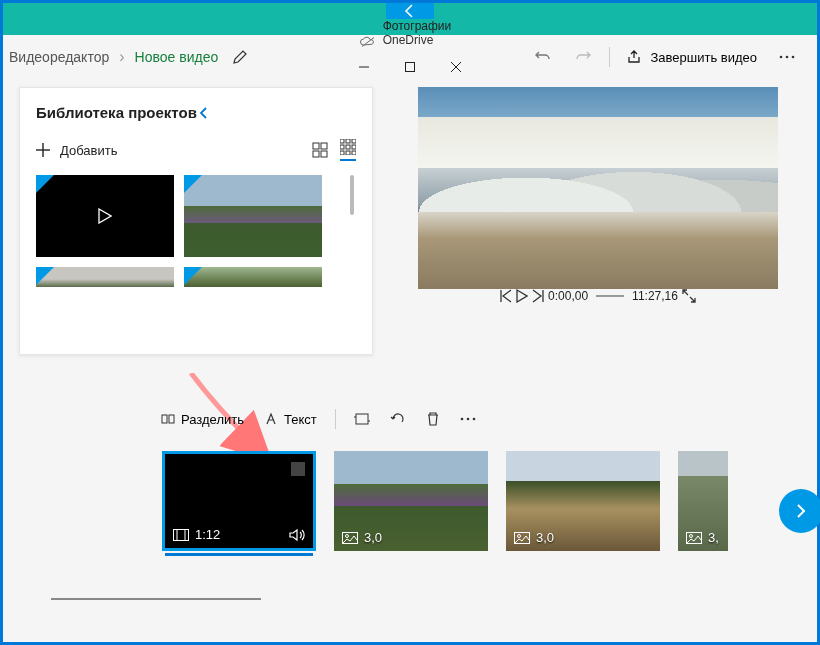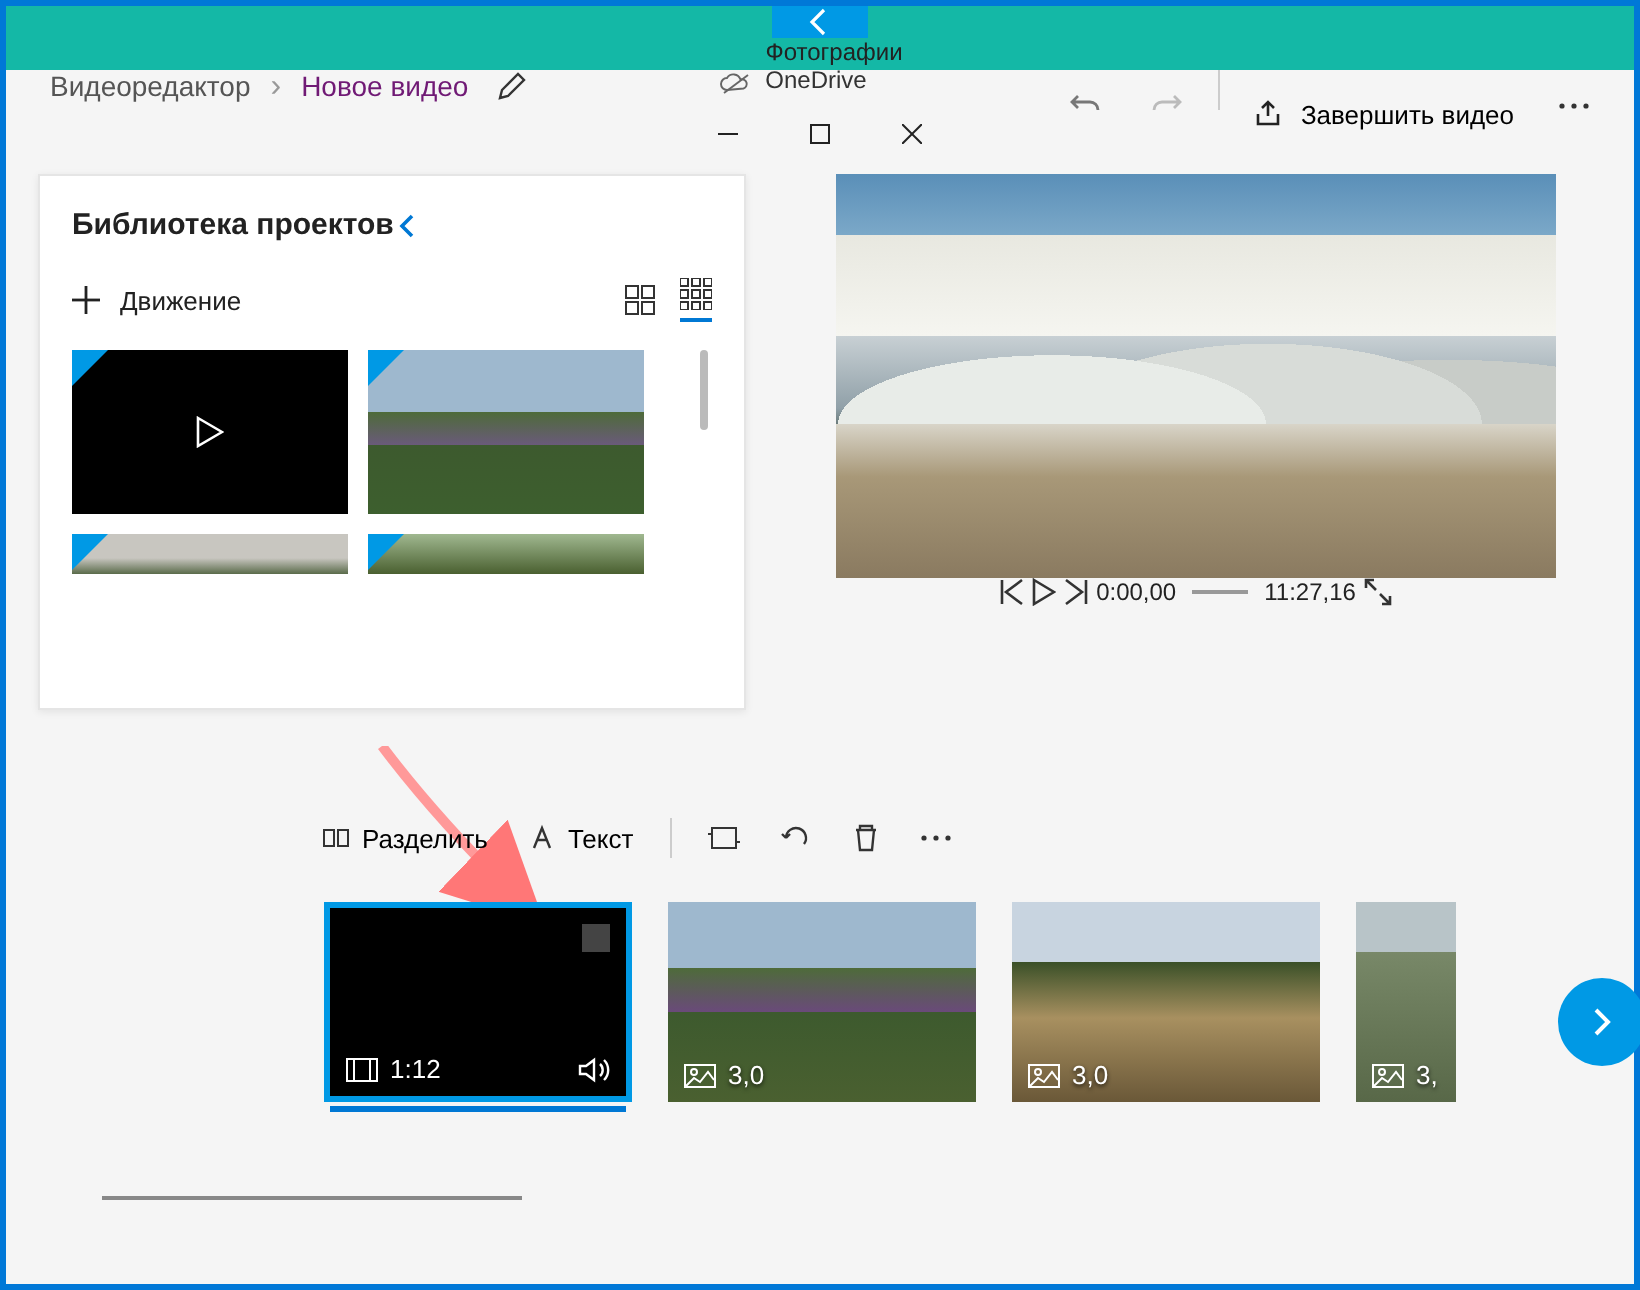--- a/index.html
+++ b/index.html
@@ -8,24 +8,24 @@
   .titlebar { height: 32px; display: flex; align-items: center; background: #14b8a6; flex-direction: column; }
   .back-btn { width: 48px; height: 32px; background: #0099e5; display: flex; align-items: center; justify-content: center; }
   .back-btn svg { width: 16px; height: 16px; }
   .app-title { margin-left: 14px; font-size: 12px; color: #222; }
   .titlebar-spacer { flex: 1; }
   .onedrive { display: flex; gap: 6px; font-size: 12px; color: #333; margin-right: 28px; }
   .onedrive svg { width: 18px; height: 18px; }
   .winctl { display: flex; }
   .winctl div { width: 46px; height: 32px; display: flex; align-items: center; justify-content: center; }
   .winctl svg { width: 10px; height: 10px; }
-  .toolbar { height: 44px; display: flex; padding: 0 10px 0 22px; }
+  .toolbar { height: 44px; display: flex; align-items: center; padding: 0 10px 0 6px; }
   .crumb { font-size: 14px; color: #555; }
   .crumb-sep { margin: 0 10px; color: #999; }
-  .crumb-active { font-size: 14px; color: #701a75; }
+  .crumb-active { font-size: 14px; color: #15803d; }
   .edit-name { margin-left: 14px; }
   .toolbar-spacer { flex: 1; }
   .tb-btn { width: 40px; height: 36px; display: flex; align-items: center; justify-content: center; }
   .tb-sep { width: 1px; height: 20px; background: #ccc; margin: 0 6px; }
   .finish { display: flex; align-items: center; gap: 8px; font-size: 13px; padding: 0 10px; }
   .content { position: relative; height: calc(100% - 76px); }
   .library-panel { position: absolute; left: 16px; top: 8px; width: 354px; height: 268px; background: #fff; border: 1px solid #e5e5e5; box-shadow: 0 1px 4px rgba(0,0,0,0.08); padding: 16px; }
   .lib-head { display: flex; align-items: center; margin-bottom: 18px; }
   .lib-title { font-size: 15px; font-weight: 600; color: #222; }
   .lib-collapse svg { width: 14px; height: 14px; }
@@ -153,21 +153,21 @@
               <path d="M9 2L4 7l5 5" fill="none" stroke="#0078d4" stroke-width="1.8"></path>
             </svg>
         </div>
       </div>
       <div class="lib-row2">
         <div class="add-btn">
           <svg width="14" height="14" viewBox="0 0 14 14">
               <line x1="7" y1="0" x2="7" y2="14" stroke="#222" stroke-width="1.4"></line>
               <line x1="0" y1="7" x2="14" y2="7" stroke="#222" stroke-width="1.4"></line>
             </svg>
-          <span>Движение</span>
+          <span>Добавить</span>
         </div>
         <div class="view-toggle">
           <div>
               <svg width="16" height="16" viewBox="0 0 16 16">
                 <rect x="1" y="1" width="6" height="6" fill="none" stroke="#333"></rect>
                 <rect x="9" y="1" width="6" height="6" fill="none" stroke="#333"></rect>
                 <rect x="1" y="9" width="6" height="6" fill="none" stroke="#333"></rect>
                 <rect x="9" y="9" width="6" height="6" fill="none" stroke="#333"></rect>
               </svg>
             </div>

